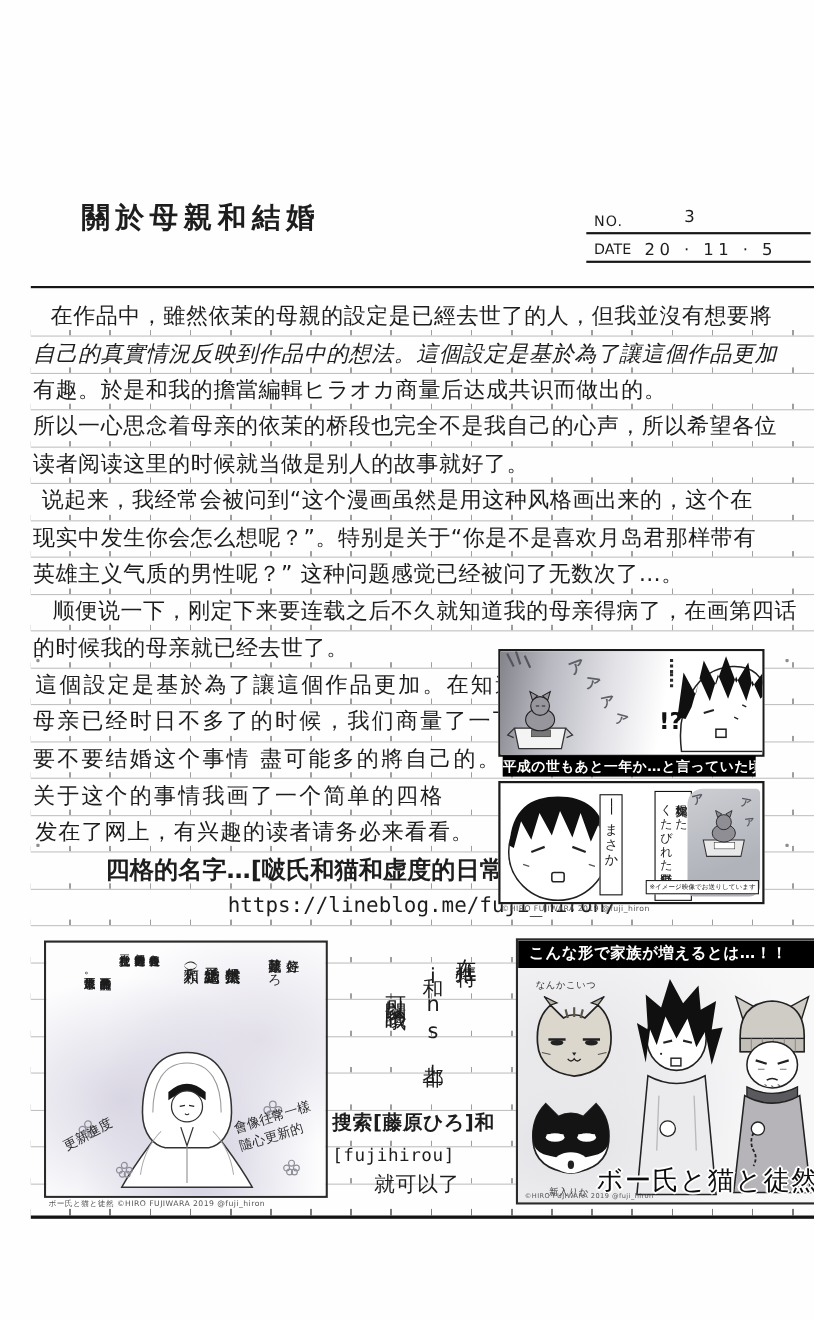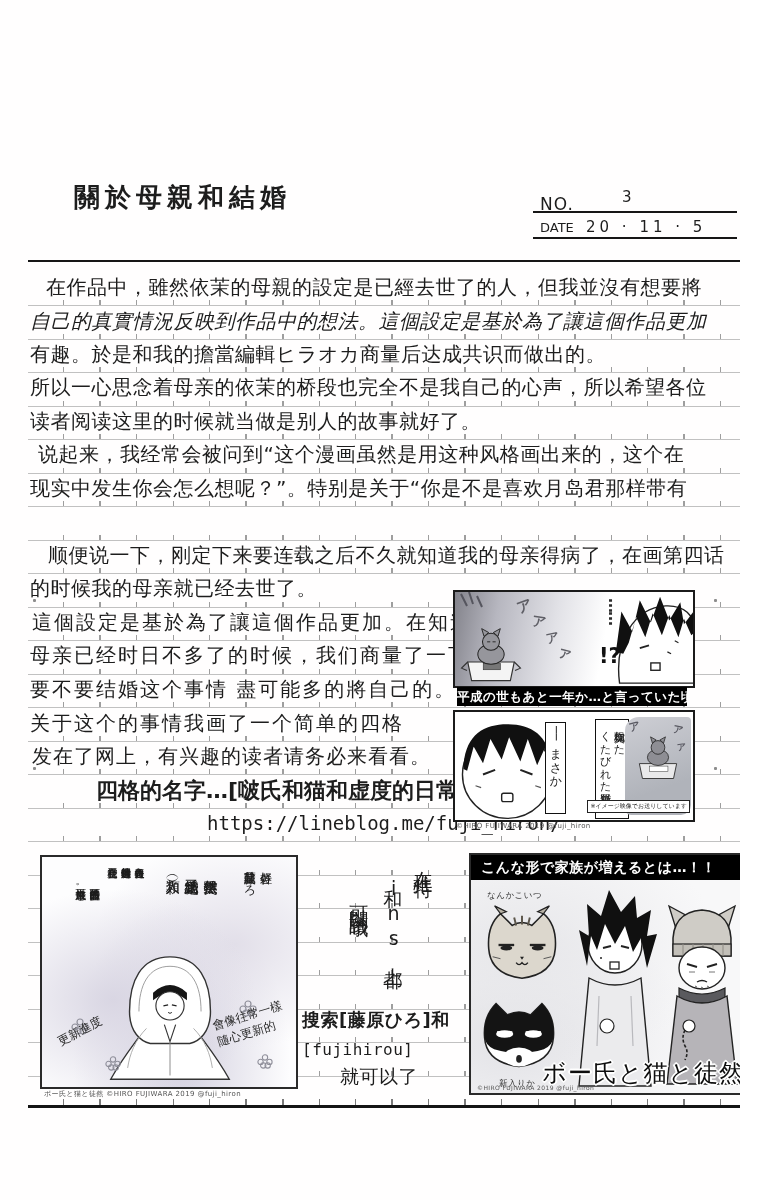--- a/index.html
+++ b/index.html
@@ -1,20 +1,20 @@
 <!DOCTYPE html>
 <html><head>
 <meta charset="utf-8">
 <style>
   html,body{margin:0;padding:0;background:#ffffff;}
   .page{position:relative;width:740px;height:1200px;background:#fffefe;overflow:hidden;
         font-family:"DejaVu Sans",sans-serif;color:#1d1d1d;}
   
   .title{position:absolute;left:74px;top:180px;font-size:26px;font-weight:bold;letter-spacing:5px;}
-  .no-label{position:absolute;left:540px;top:194px;font-size:17px;letter-spacing:1px;}
+  .no-label{position:absolute;left:540px;top:194px;font-size:13px;letter-spacing:1px;}
   .no-value{position:absolute;left:622px;top:188px;font-size:15px;}
   .hline{position:absolute;background:#161616;height:2px;}
   .date-label{position:absolute;left:540px;top:220px;font-size:13px;}
   .date-value{position:absolute;left:586px;top:218px;font-size:15px;letter-spacing:4px;}
   
   .rule{position:absolute;left:28px;width:712px;height:5px;
         border-bottom:1.5px solid #c1c1c1;
         background:repeating-linear-gradient(90deg,transparent 0 35px,#9e9e9e 35px 36.5px);}
   .rule-thick{position:absolute;left:28px;top:1099px;width:712px;height:6px;
         border-bottom:3px solid #141414;
@@ -103,20 +103,21 @@
   <div class="speck" style="left:33px;top:767px;"></div>
   <div class="speck" style="left:714px;top:767px;"></div>
 
   <div class="row" style="left:46px;top:274px;">在作品中，雖然依茉的母親的設定是已經去世了的人，但我並沒有想要將</div>
   <div class="row" style="left:30px;top:308px;font-style:italic;">自己的真實情況反映到作品中的想法。這個設定是基於為了讓這個作品更加</div>
   <div class="row" style="left:30px;top:374px;">所以一心思念着母亲的依茉的桥段也完全不是我自己的心声，所以希望各位</div>
   <div class="row" style="left:30px;top:341px;">有趣。於是和我的擔當編輯ヒラオカ商量后达成共识而做出的。</div>
   <div class="row" style="left:30px;top:408px;">读者阅读这里的时候就当做是别人的故事就好了。</div>
   <div class="row" style="left:38px;top:441px;">说起来，我经常会被问到“这个漫画虽然是用这种风格画出来的，这个在</div>
   <div class="row" style="left:30px;top:475px;">现实中发生你会怎么想呢？”。特别是关于“你是不是喜欢月岛君那样带有</div>
+  <div class="row" style="left:30px;top:508px;">英雄主义气质的男性呢？” 这种问题感觉已经被问了无数次了…。</div>
   <div class="row" style="left:48px;top:542px;">顺便说一下，刚定下来要连载之后不久就知道我的母亲得病了，在画第四话</div>
   <div class="row" style="left:30px;top:575px;">的时候我的母亲就已经去世了。</div>
   <div class="row" style="left:32px;top:609px;letter-spacing:2px;">這個設定是基於為了讓這個作品更加。在知道</div>
   <div class="row" style="left:30px;top:642px;letter-spacing:2px;">母亲已经时日不多了的时候，我们商量了一下</div>
   <div class="row" style="left:30px;top:676px;letter-spacing:2px;">要不要结婚这个事情 盡可能多的將自己的。</div>
   <div class="row" style="left:30px;top:710px;letter-spacing:2px;">关于这个的事情我画了一个简单的四格</div>
   <div class="row" style="left:32px;top:743px;letter-spacing:1px;">发在了网上，有兴趣的读者请务必来看看。</div>
   <div class="row-name" style="left:96px;top:776px;">四格的名字…[啵氏和猫和虚度的日常]</div>
   <div class="row-url" style="left:207px;top:812px;">https://lineblog.me/fuji_hiron/</div>
 

